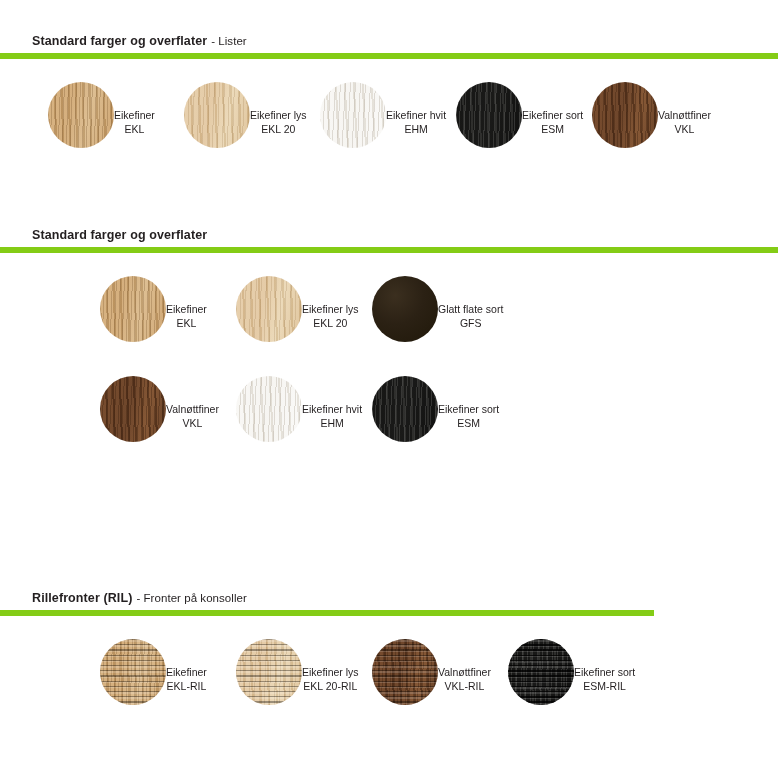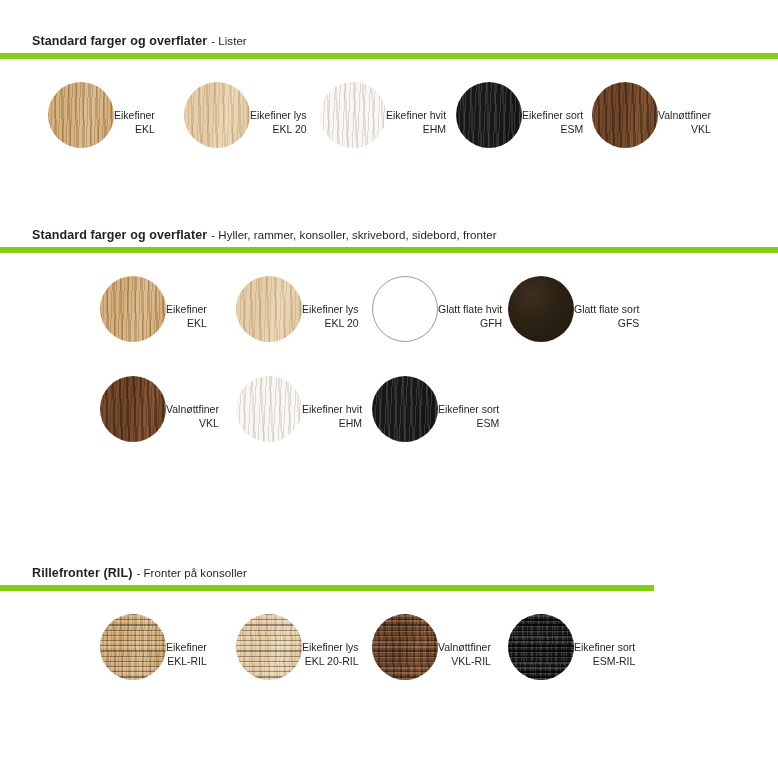--- a/index.html
+++ b/index.html
@@ -75,21 +75,20 @@
     text-align: center;
     line-height: 14px;
   }
   .lbl-name {
     font-size: 10.5px;
     display: block;
   }
   .lbl-code {
     font-size: 10.5px;
     display: block;
-    text-align: right;
   }
 
   
   
   .m-EKL {
     background:
       repeating-linear-gradient(92deg,
         rgba(120,85,45,0.30) 0px, rgba(120,85,45,0.30) 1px,
         rgba(255,255,255,0.0) 1px, rgba(255,255,255,0.0) 4px),
       repeating-linear-gradient(89deg,
@@ -172,21 +171,21 @@
   }
 
   
   #sec1 { position: absolute; left: 0; top: 34px; width: 778px; }
   #sec1 .row { margin-top: 23px; padding-left: 48px; }
 
   #sec2 { position: absolute; left: 0; top: 228px; width: 778px; }
   #sec2 .row { margin-top: 23px; padding-left: 100px; }
   #sec2 .row2 { margin-top: 34px; }
 
-  #sec3 { position: absolute; left: 0; top: 566px; width: 654px; }
+  #sec3 { position: absolute; left: 0; top: 591px; width: 654px; }
   #sec3 .row { margin-top: 23px; padding-left: 100px; }
 </style>
 </head>
 <body>
 
 <div class="page">
 
   <div class="section" id="sec1">
     <div class="section-head">
       <span class="section-title">Standard farger og overflater</span>
@@ -227,42 +226,34 @@
           <span class="lbl-name">Valnøttfiner</span>
           <span class="lbl-code">VKL</span>
         </div>
       </div>
     </div>
   </div>
 
   <div class="section" id="sec2">
     <div class="section-head">
       <span class="section-title">Standard farger og overflater</span>
-      <span class="section-sub">- Hyller, rammer, konsoller, skrivebord, sidebord, fronter</span>
     </div>
     <div class="row row1">
       <div class="swatch">
         <div class="disc m-EKL"></div>
         <div class="labels">
           <span class="lbl-name">Eikefiner</span>
           <span class="lbl-code">EKL</span>
         </div>
       </div>
       <div class="swatch">
         <div class="disc m-EKL20"></div>
         <div class="labels">
           <span class="lbl-name">Eikefiner lys</span>
           <span class="lbl-code">EKL 20</span>
-        </div>
-      </div>
-      <div class="swatch">
-        <div class="disc outline m-GFH"></div>
-        <div class="labels">
-          <span class="lbl-name">Glatt flate hvit</span>
-          <span class="lbl-code">GFH</span>
         </div>
       </div>
       <div class="swatch">
         <div class="disc m-GFS"></div>
         <div class="labels">
           <span class="lbl-name">Glatt flate sort</span>
           <span class="lbl-code">GFS</span>
         </div>
       </div>
     </div>

